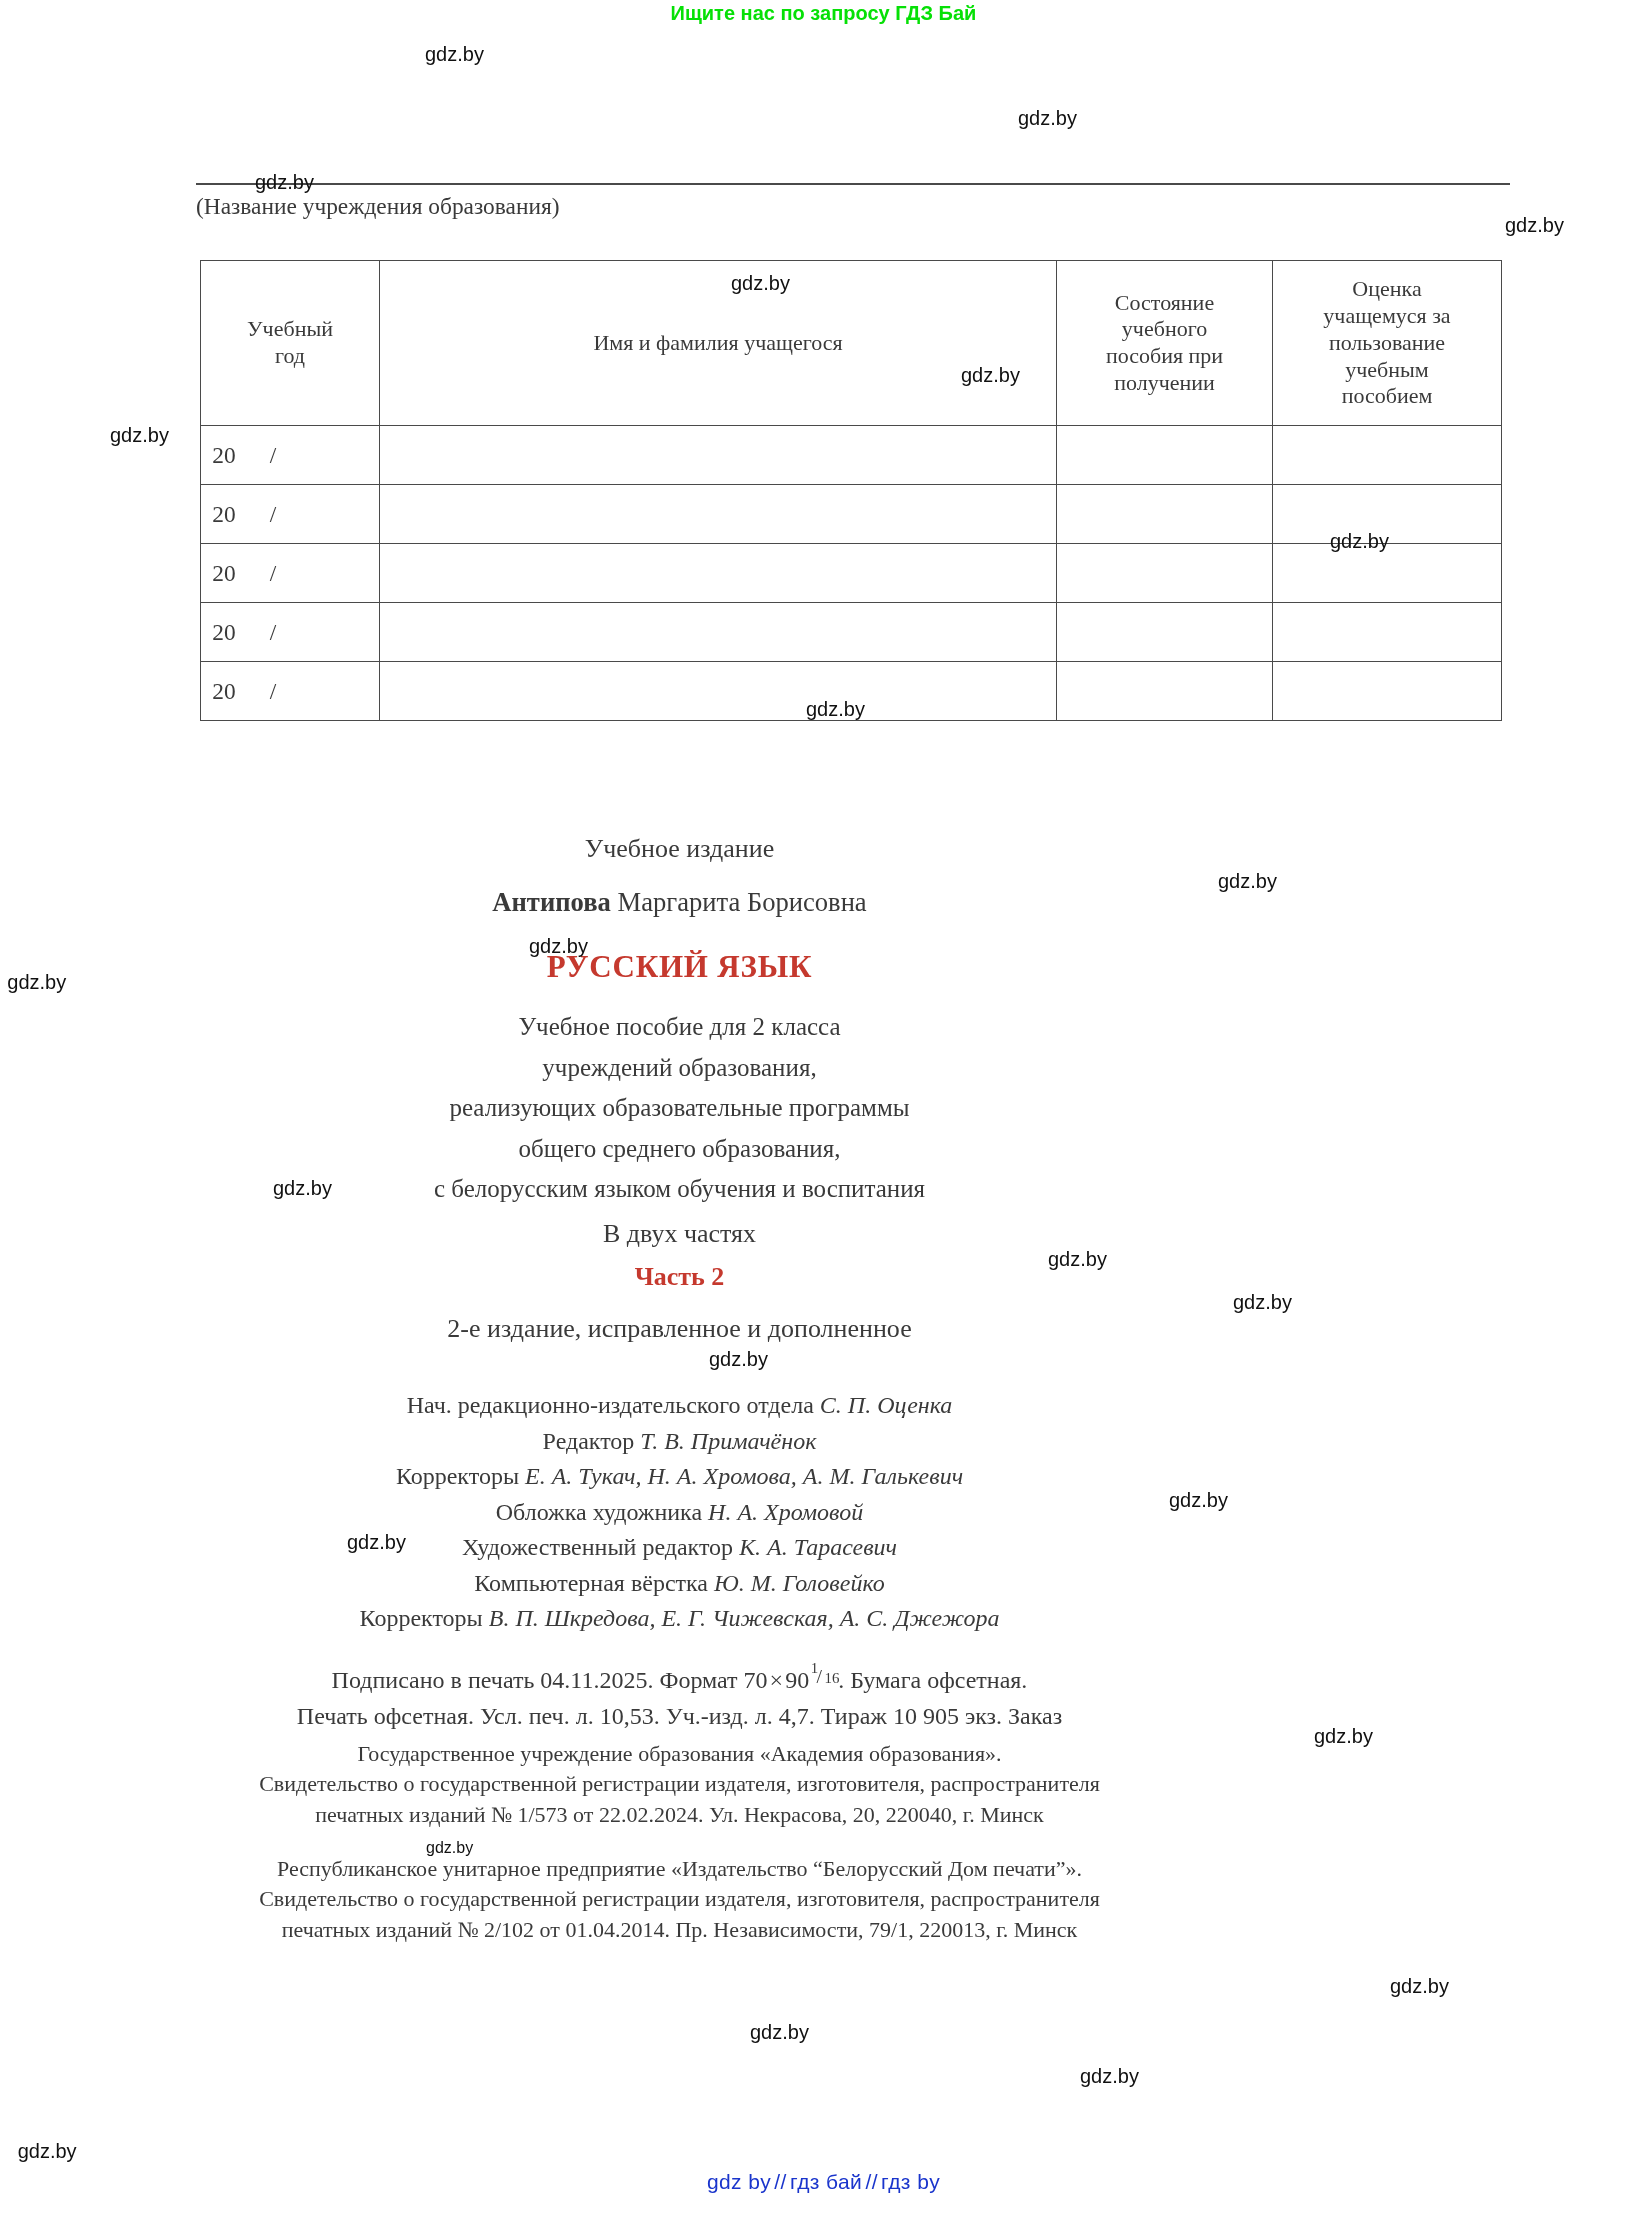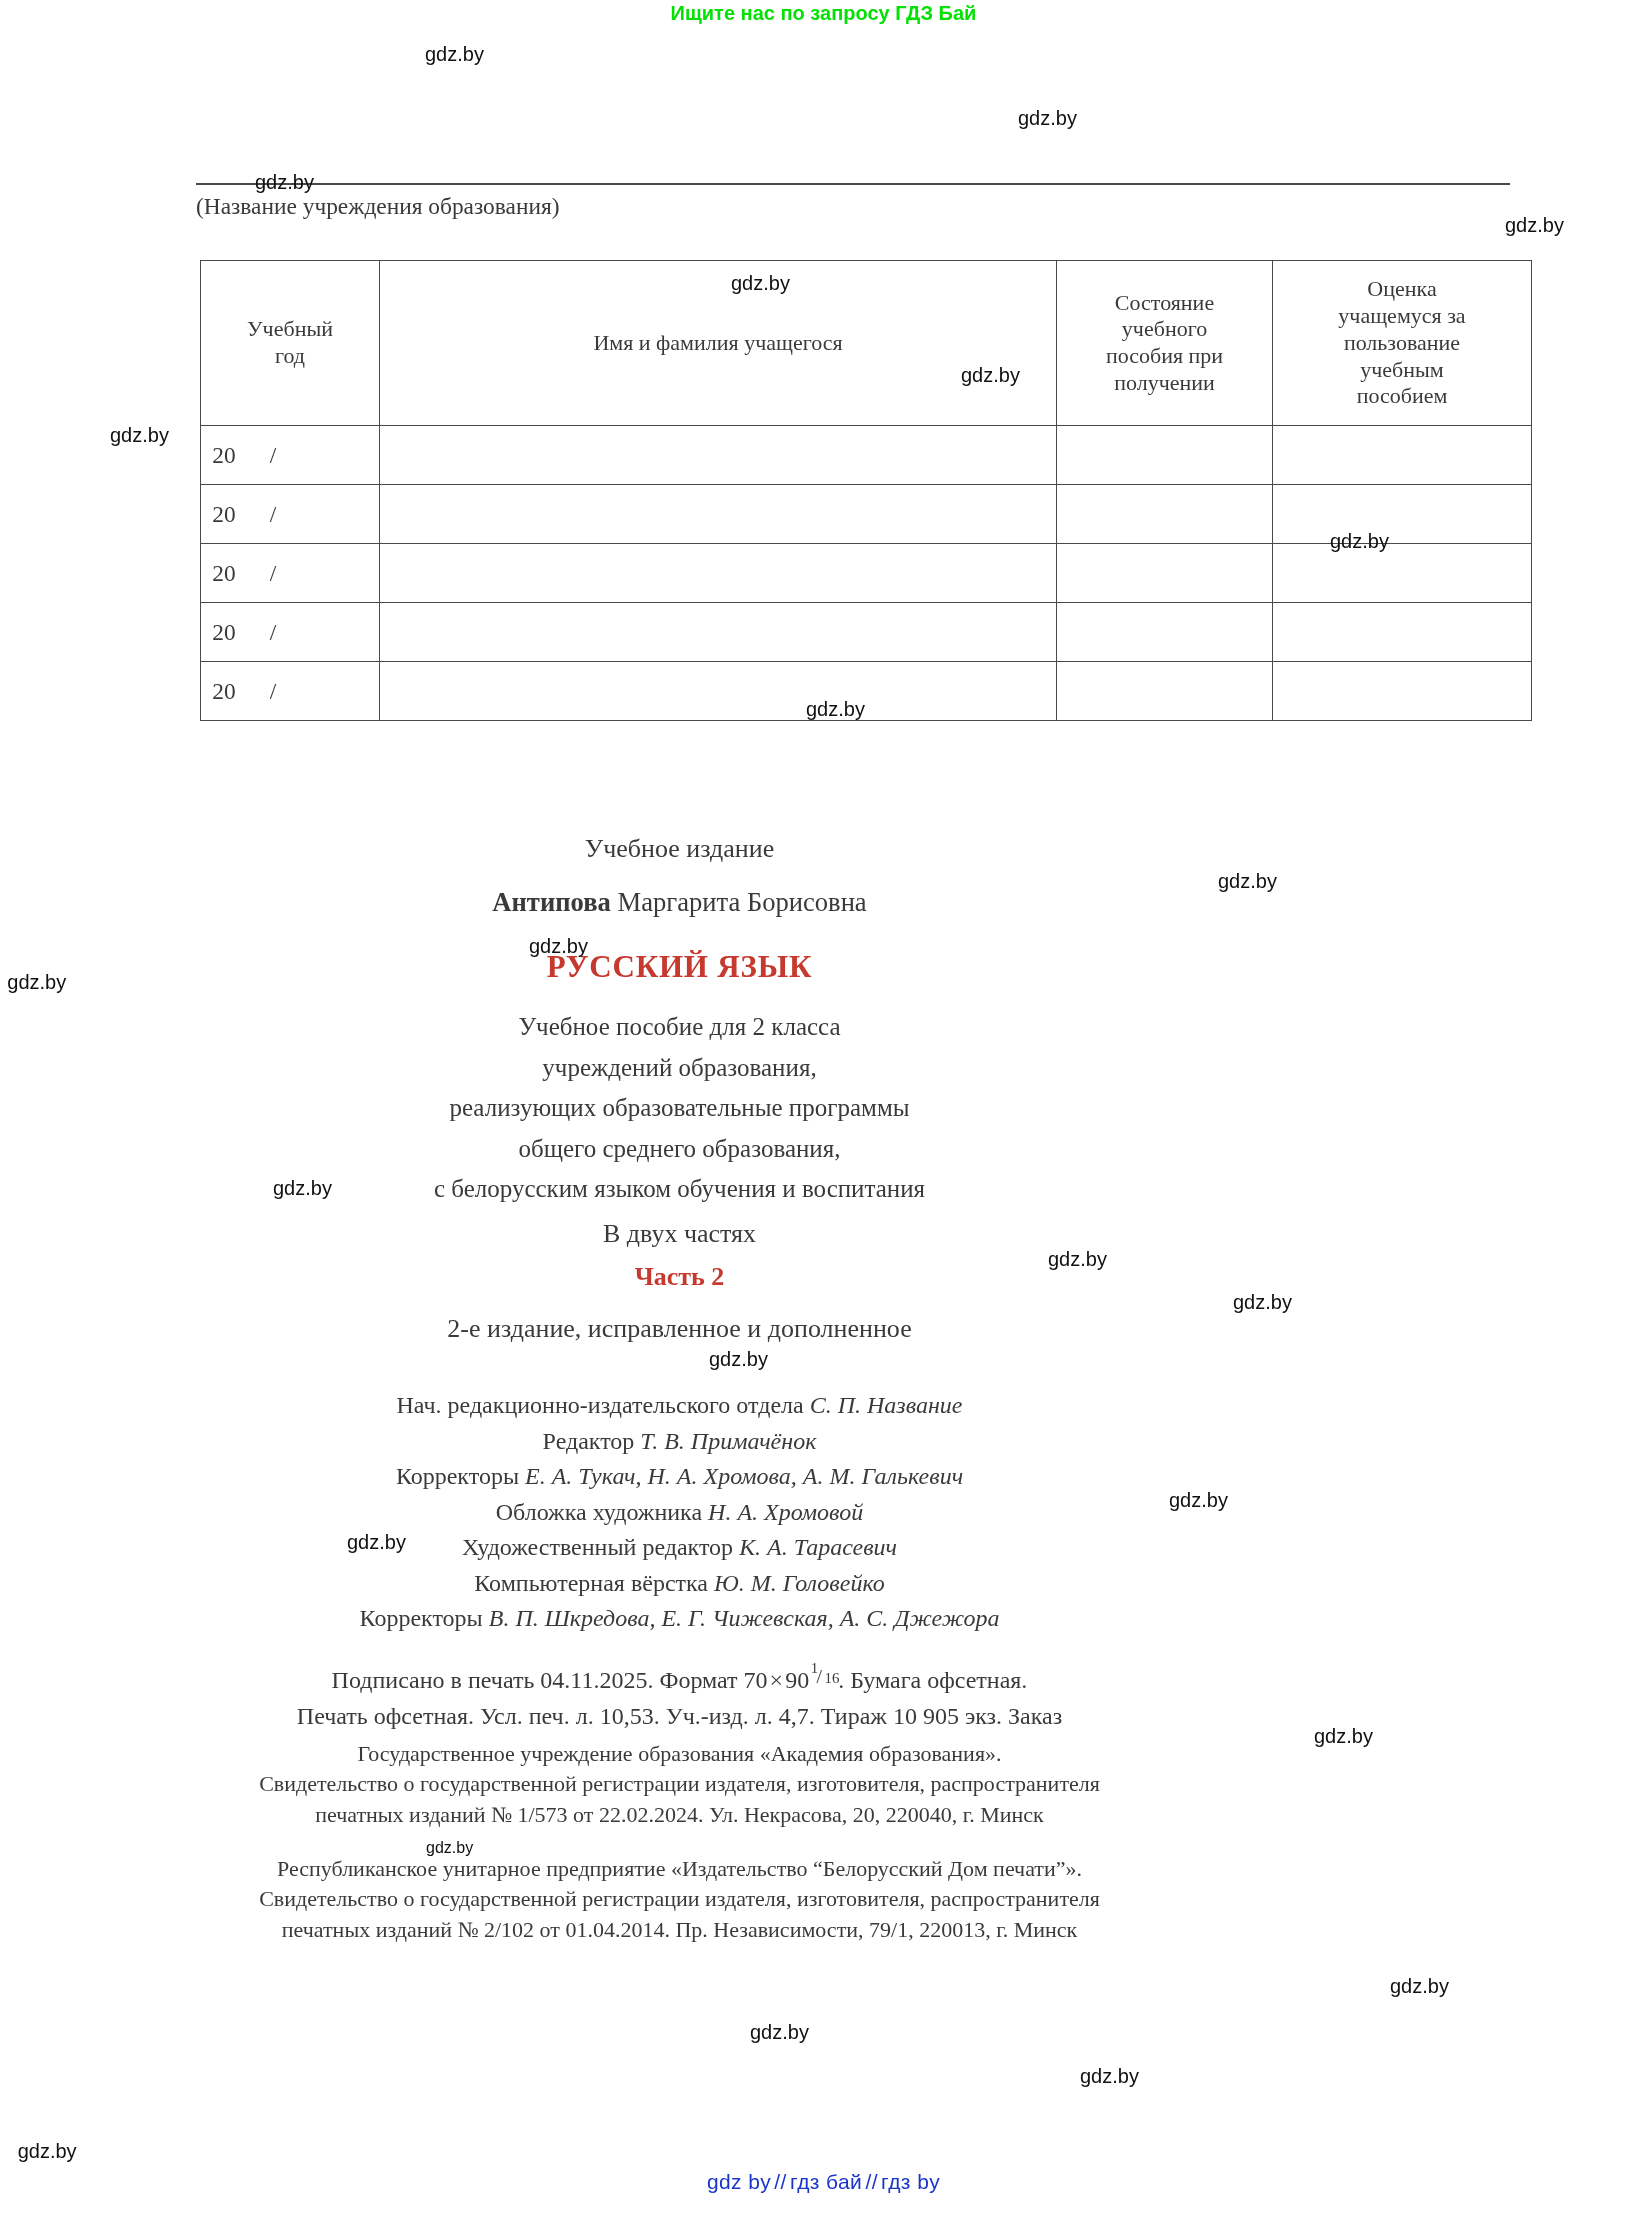--- a/index.html
+++ b/index.html
@@ -82,21 +82,21 @@
     font-size: 22px;
     line-height: 1.22;
     padding: 3.2px 4.8px;
   }
   #record-table tbody td {
     height: 58px;
   }
   .col-year  { width: 179px; }
   .col-name  { width: 677px; }
   .col-state { width: 216px; }
-  .col-mark  { width: 259px; }
+  .col-mark  { width: 229px; }
   .year-cell {
     font-size: 23.4px;
     padding-left: 11.3px !important;
     letter-spacing: 0;
   }
   .year-cell .slash { padding-left: 34px; }
 
   
   .center-block {
     position: absolute;
@@ -282,21 +282,21 @@
   <div>реализующих образовательные программы</div>
   <div>общего среднего образования,</div>
   <div>с белорусским языком обучения и воспитания</div>
 </div>
 
 <div class="center-block" id="parts-line">В двух частях</div>
 <div class="center-block" id="part-number" style="color: rgb(197, 57, 46);">Часть 2</div>
 <div class="center-block" id="edition-number">2-е издание, исправленное и дополненное</div>
 
 <div class="center-block" id="credits-block">
-  <div><span>Нач. редакционно-издательского отдела </span><i>С. П. Название</i></div>
+  <div><span>Нач. редакционно-издательского отдела </span><i>С. П. Оценка</i></div>
   <div><span>Редактор </span><i>Т. В. Примачёнок</i></div>
   <div><span>Корректоры </span><i>Е. А. Тукач, Н. А. Хромова, А. М. Галькевич</i></div>
   <div><span>Обложка художника </span><i>Н. А. Хромовой</i></div>
   <div><span>Художественный редактор </span><i>К. А. Тарасевич</i></div>
   <div><span>Компьютерная вёрстка </span><i>Ю. М. Головейко</i></div>
   <div><span>Корректоры </span><i>В. П. Шкредова, Е. Г. Чижевская, А. С. Джежора</i></div>
 </div>
 
 <div class="center-block" id="imprint-block">
   <div><span>Подписано в печать 04.11.2025. Формат 70 × 90</span><span class="frac"><span class="num">1</span><span class="bar">/</span><span class="den">16</span></span><span>. Бумага офсетная.</span></div>

